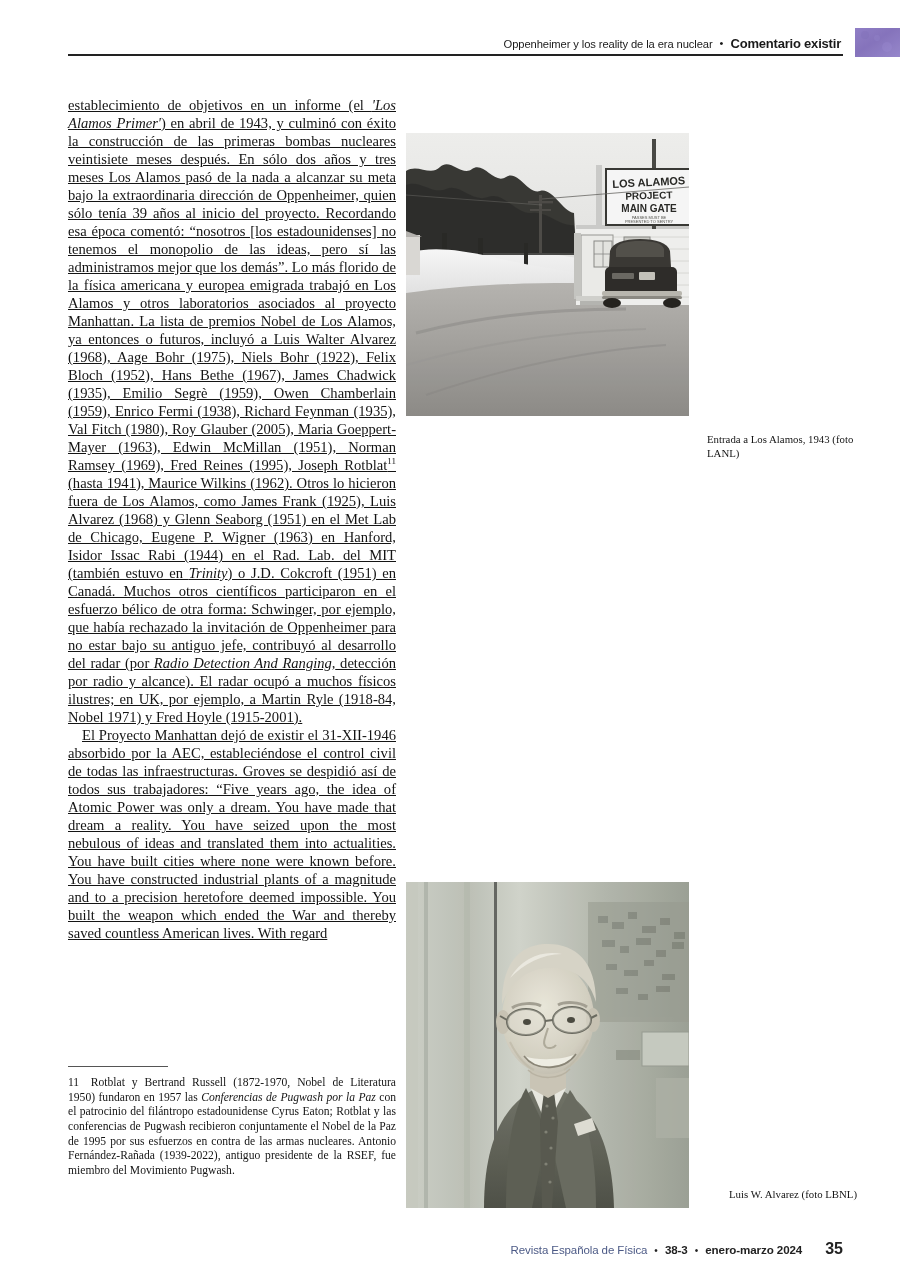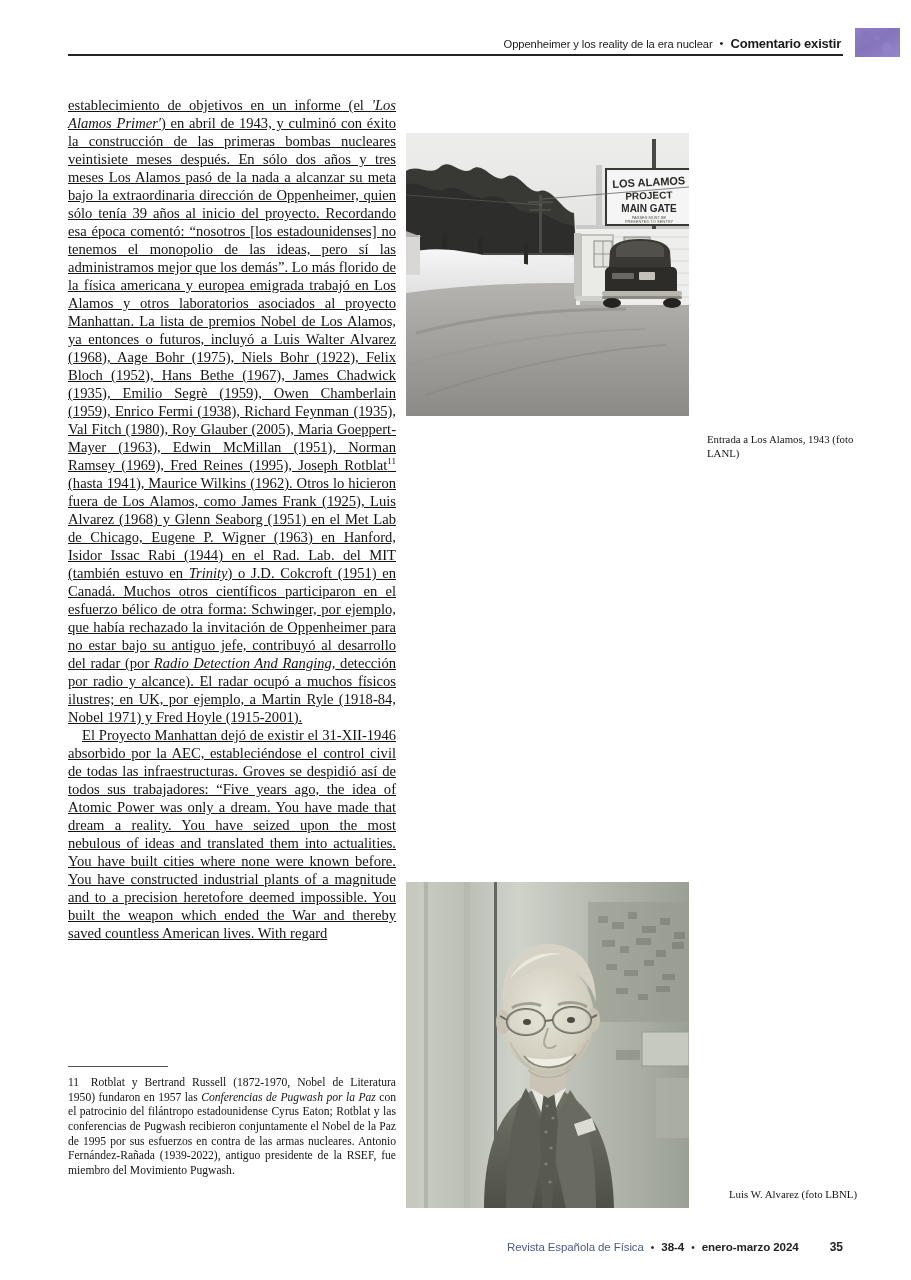--- a/index.html
+++ b/index.html
@@ -155,21 +155,21 @@
     font-family: "Liberation Sans", sans-serif;
   }
   .footer-journal {
     font-size: 11.5px;
     color: #4c5a86;
     letter-spacing: -0.1px;
   }
   .footer-sep { font-size: 10px; color: #222; }
   .footer-issue { font-size: 11.6px; font-weight: bold; color: #222; letter-spacing: -0.1px; }
   .footer-date { font-size: 11.6px; font-weight: bold; color: #222; letter-spacing: -0.1px; text-align: center; }
-  .footer-page { font-size: 12px; font-weight: bold; color: #222; margin-left: 24px; }
+  .footer-page { font-size: 16px; font-weight: bold; color: #222; margin-left: 16px; }
 </style>
 </head>
 <body>
 
 <div class="page">
 
   <div class="runhead">
     <span class="runhead-title">Oppenheimer y los reality de la era nuclear</span>
     <span class="runhead-dot">•</span>
     <span class="runhead-section">Comentario existir</span>
@@ -408,19 +408,19 @@
       <path d="M122,188 C132,198 154,198 164,187" stroke="#bdb6a6" stroke-width="1.5" fill="none"></path>
 
       <rect x="0" y="0" width="283" height="326" fill="#6b6f60" opacity="0.05"></rect>
     </svg>
   </div>
   <div class="caption cap2">Luis W. Alvarez (foto LBNL)</div>
 
   <div class="footer">
     <span class="footer-journal" style="color: rgb(76, 90, 134);">Revista Española de Física</span>
     <span class="footer-sep">•</span>
-    <span class="footer-issue">38-4</span>
+    <span class="footer-issue">38-3</span>
     <span class="footer-sep">•</span>
     <span class="footer-date">enero-marzo 2024</span>
     <span class="footer-page">35</span>
   </div>
 
 </div>
 
 </body></html>

